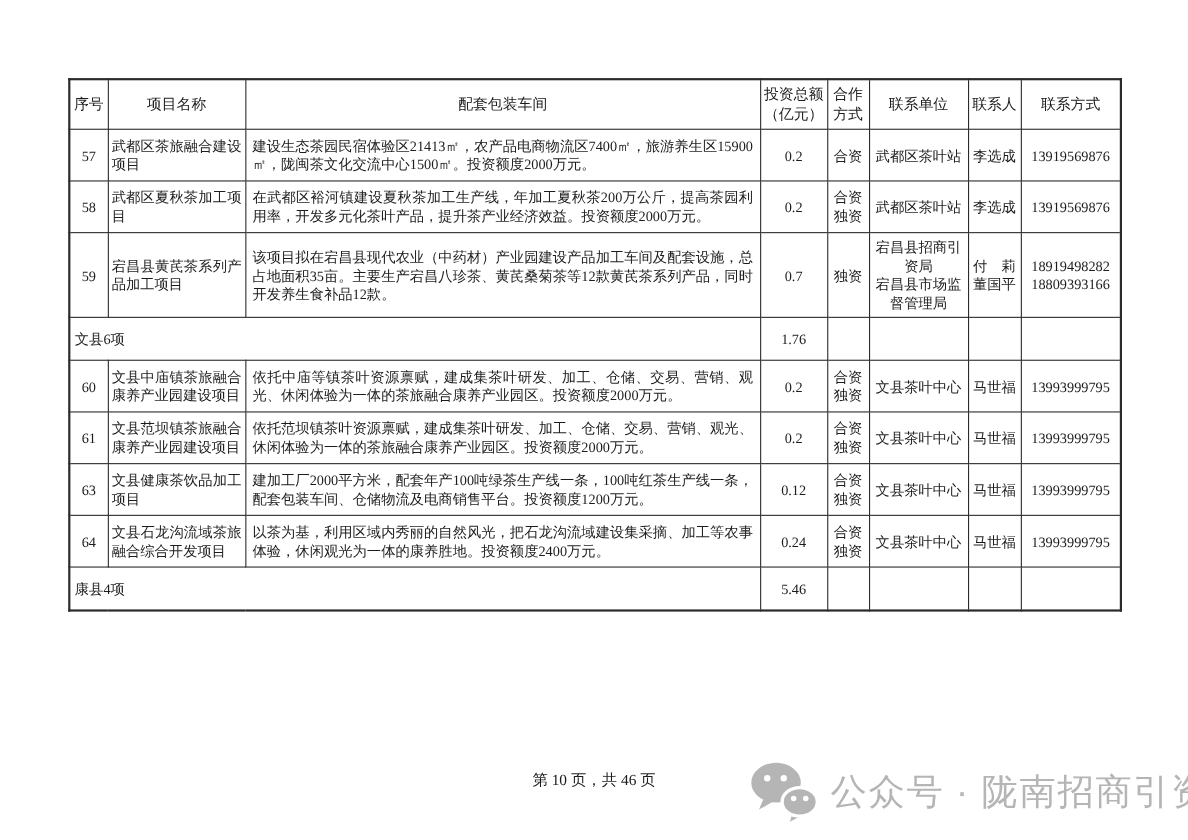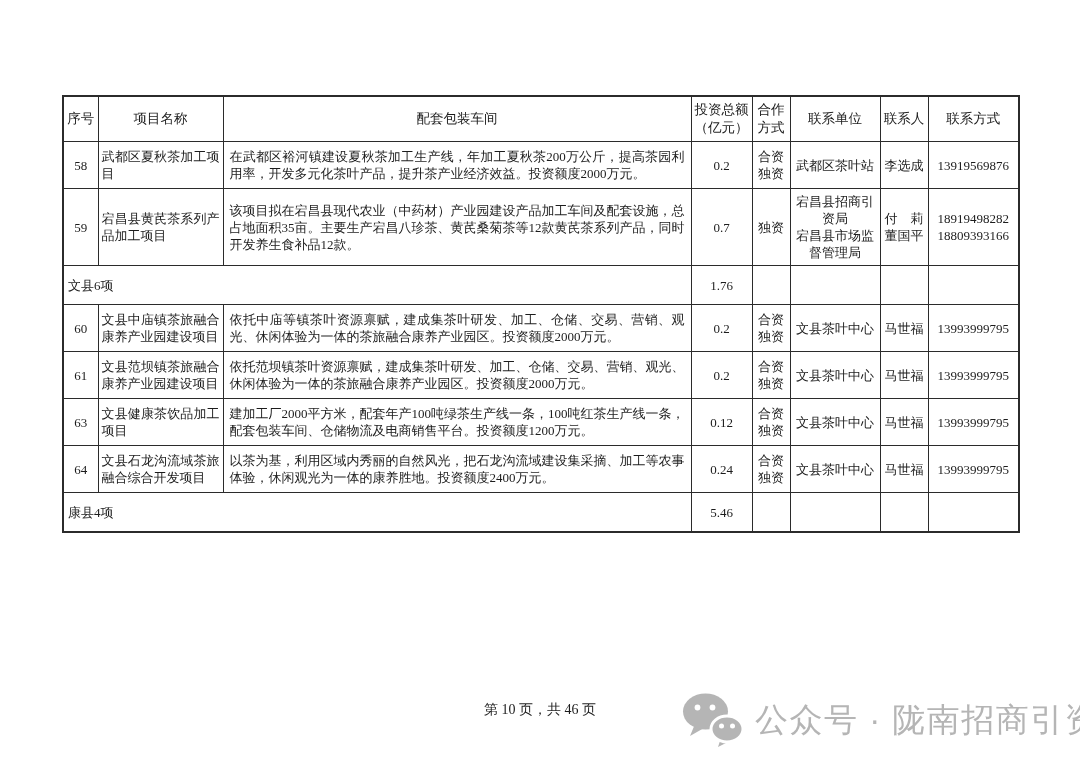--- a/index.html
+++ b/index.html
@@ -4,21 +4,21 @@
 <style>
   html,body { margin:0; padding:0; }
   body {
     width:1080px; height:764px; background:#ffffff; position:relative;
     font-family:"Liberation Serif","DejaVu Serif",serif; color:#1c1c1c;
     overflow:hidden;
   }
   .page { position:absolute; inset:0; }
 
   table.projects {
-    position:absolute; left:62px; top:95px; width:956px;
+    position:absolute; left:62px; top:71px; width:956px;
     border-collapse:collapse; table-layout:fixed;
     border:2px solid #2b2b2b;
   }
   th,td { border:1px solid #2b2b2b; color:#1c1c1c; overflow:hidden; }
   th {
     font-size:13.5px; font-weight:normal; text-align:center;
     height:40px; padding:2px 1px; line-height:1.35;
   }
   td { font-size:13px; line-height:17px; padding:4px 4px; vertical-align:middle; }
   tr.project-row td { height:38px; }
@@ -66,20 +66,30 @@
         <th>项目名称</th>
         <th>配套包装车间</th>
         <th>投资总额（亿元）</th>
         <th>合作方式</th>
         <th>联系单位</th>
         <th>联系人</th>
         <th>联系方式</th>
       </tr>
     </thead>
     <tbody id="tbody">
+        <tr class="project-row">
+          <td class="c-seq">57</td>
+          <td class="c-name">武都区茶旅融合建设项目</td>
+          <td class="c-content">建设生态茶园民宿体验区21413㎡，农产品电商物流区7400㎡，旅游养生区15900㎡，陇闽茶文化交流中心1500㎡。投资额度2000万元。</td>
+          <td class="c-amt">0.2</td>
+          <td class="c-coop pre">合资</td>
+          <td class="c-unit pre">武都区茶叶站</td>
+          <td class="c-person pre">李选成</td>
+          <td class="c-phone pre">13919569876</td>
+        </tr>
         <tr class="project-row">
           <td class="c-seq">58</td>
           <td class="c-name">武都区夏秋茶加工项目</td>
           <td class="c-content">在武都区裕河镇建设夏秋茶加工生产线，年加工夏秋茶200万公斤，提高茶园利用率，开发多元化茶叶产品，提升茶产业经济效益。投资额度2000万元。</td>
           <td class="c-amt">0.2</td>
           <td class="c-coop pre">合资
 独资</td>
           <td class="c-unit pre">武都区茶叶站</td>
           <td class="c-person pre">李选成</td>
           <td class="c-phone pre">13919569876</td>

